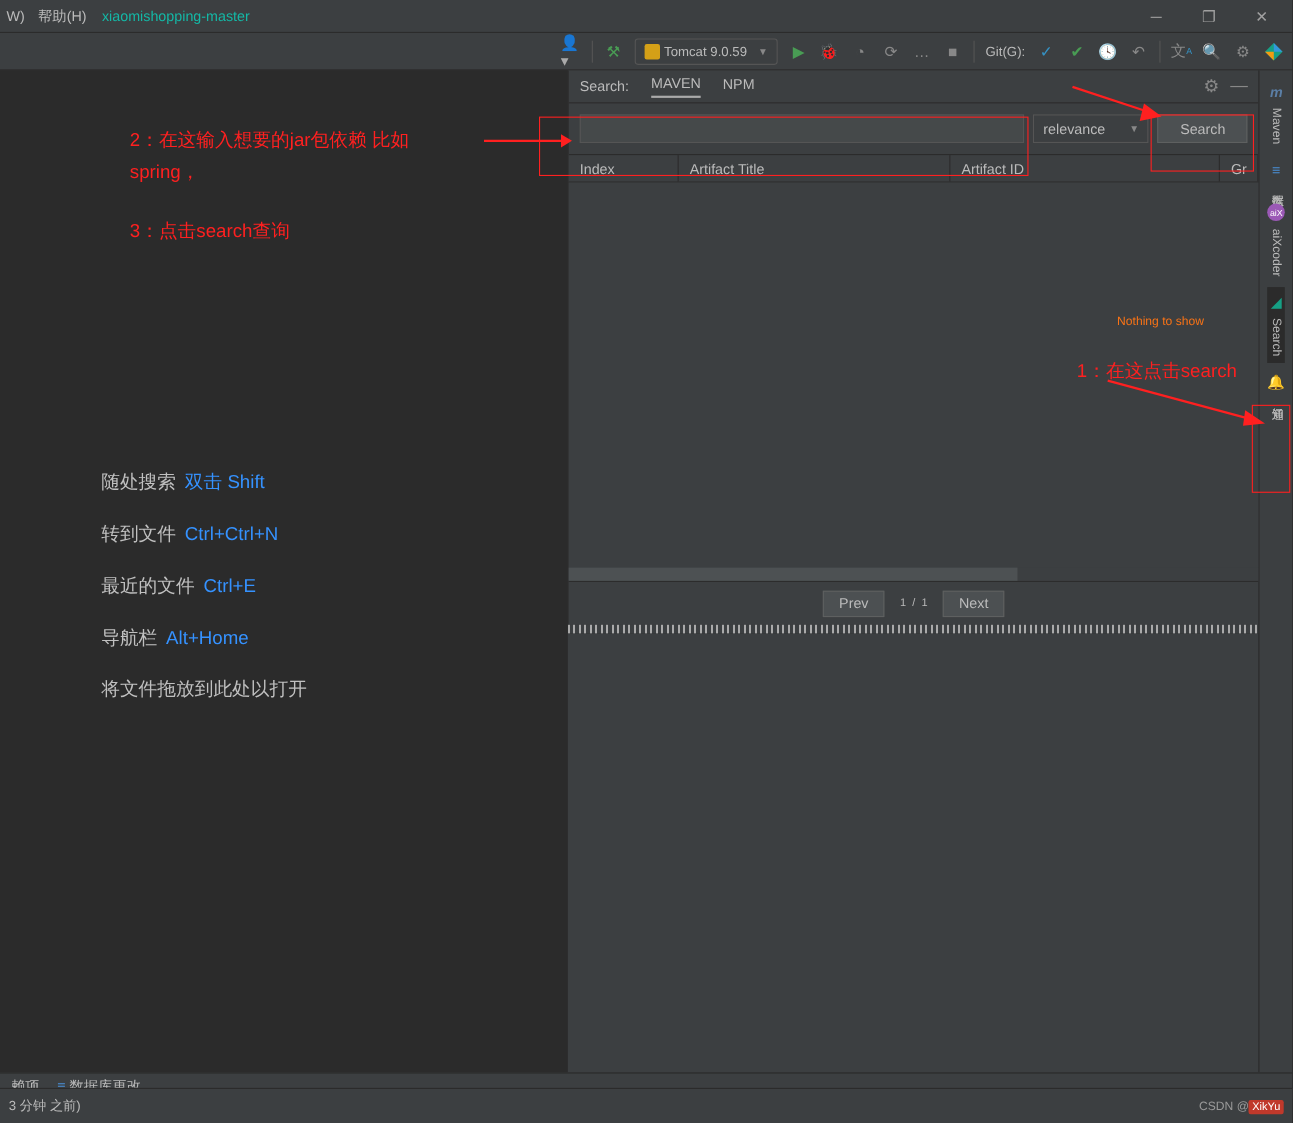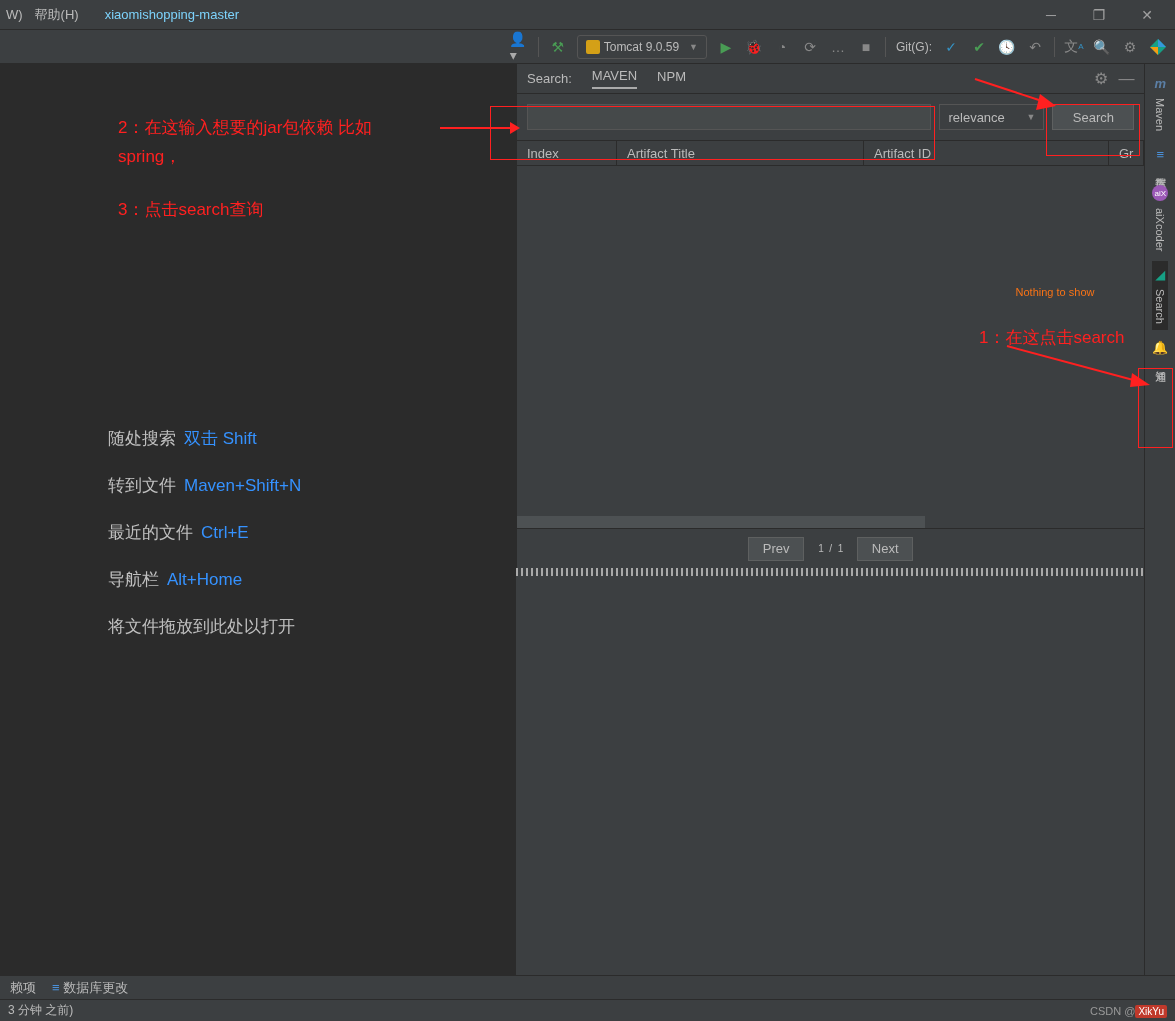--- a/index.html
+++ b/index.html
@@ -2,21 +2,21 @@
 <html><head>
   <meta charset="utf-8">
   <style>
     * { margin: 0; padding: 0; box-sizing: border-box; font-family: "Microsoft YaHei", "Segoe UI", sans-serif; }
     body { width: 1175px; height: 1021px; background: #2b2b2b; color: #bbbbbb; overflow: hidden; position: relative; }
     
     
     .titlebar { height: 30px; background: #3c3f41; display: flex; align-items: center; padding: 0 6px; border-bottom: 1px solid #2b2b2b; }
     .titlebar .menu-trunc { color: #bbbbbb; font-size: 13px; }
     .titlebar .menu-item { color: #bbbbbb; font-size: 13px; margin-left: 12px; cursor: pointer; }
-    .titlebar .project-name { color: #7dd3fc; font-size: 13px; margin-left: 26px; }
+    .titlebar .project-name { color: #14b8a6; font-size: 13px; margin-left: 14px; }
     .titlebar .win-controls { margin-left: auto; display: flex; gap: 28px; padding-right: 12px; }
     .titlebar .win-controls span { color: #a0a0a0; font-size: 14px; cursor: pointer; width: 20px; text-align: center; }
     
     
     .toolbar { height: 34px; background: #3c3f41; display: flex; align-items: center; justify-content: flex-end; padding: 0 8px; border-bottom: 1px solid #2b2b2b; gap: 10px; }
     .toolbar .user-btn { display: flex; align-items: center; gap: 2px; }
     .toolbar .icon { width: 18px; height: 18px; display: inline-flex; align-items: center; justify-content: center; font-size: 14px; cursor: pointer; }
     .tomcat-select { background: #3c3f41; border: 1px solid #555; height: 24px; display: flex; align-items: center; padding: 0 8px; font-size: 12px; color: #bbb; border-radius: 3px; cursor: pointer; gap: 4px; }
     .tomcat-select .cat-icon { width: 14px; height: 14px; background: #d4a017; border-radius: 2px; display: inline-block; }
     .tomcat-select .dd { margin-left: 6px; color: #888; font-size: 9px; }
@@ -28,21 +28,21 @@
     .left-pane { flex: 0 0 516px; position: relative; background: #2b2b2b; }
     .right-pane { flex: 1; display: flex; flex-direction: column; }
     .right-sidebar { width: 33px; background: #3c3f41; display: flex; flex-direction: column; align-items: center; padding-top: 6px; gap: 4px; border-left: 1px solid #2b2b2b; }
     .right-sidebar .rs-item { writing-mode: vertical-rl; font-size: 11px; color: #bbb; padding: 6px 2px; cursor: pointer; display: flex; align-items: center; gap: 4px; }
     .right-sidebar .rs-icon { writing-mode: horizontal-tb; font-size: 13px; display: block; text-align: center; margin-bottom: 3px; }
     
     
     .anno { position: absolute; color: #ff2020; font-size: 17px; line-height: 1.7; }
     
     
-    .nav-hints { position: absolute; left: 108px; top: 363px; }
+    .nav-hints { position: absolute; left: 92px; top: 363px; }
     .nav-hint { font-size: 17px; color: #c0c0c0; margin-bottom: 24px; }
     .nav-hint .shortcut { color: #3592ff; margin-left: 8px; }
     
     
     .search-panel { display: flex; flex-direction: column; background: #3c3f41; border-left: 1px solid #2b2b2b; }
     .search-header { height: 30px; display: flex; align-items: center; padding: 0 10px; gap: 20px; border-bottom: 1px solid #2b2b2b; }
     .search-header .label { font-size: 13px; color: #bbb; }
     .search-header .tab { font-size: 13px; color: #bbb; cursor: pointer; padding-bottom: 4px; }
     .search-header .tab.active { border-bottom: 2px solid #aaa; }
     .search-header .hdr-icons { margin-left: auto; display: flex; gap: 10px; align-items: center; }
@@ -70,21 +70,21 @@
     .pager .page { color: #bbb; font-size: 10px; }
     
     .dotted-sep { height: 8px; background: repeating-linear-gradient(90deg, #aaa 0 2px, #3c3f41 2px 5px); }
     .empty-area { flex: 1; background: #3c3f41; }
     
     
     .redbox { position: absolute; border: 1px solid #ff2020; pointer-events: none; }
     
     
     .bottom-bar { position: absolute; bottom: 22px; left: 0; right: 0; height: 24px; background: #3c3f41; display: flex; align-items: center; padding: 0 10px; gap: 16px; font-size: 13px; color: #bbb; border-top: 1px solid #2b2b2b; }
-    .status-bar { position: absolute; bottom: 0; left: 0; right: 0; height: 22px; background: #3c3f41; display: flex; align-items: center; padding: 0 8px; font-size: 12px; color: #bbb; border-top: 1px solid #2b2b2b; }
+    .status-bar { position: absolute; bottom: 0; left: 0; right: 0; height: 32px; background: #3c3f41; display: flex; align-items: center; padding: 0 8px; font-size: 12px; color: #bbb; border-top: 1px solid #2b2b2b; }
     .status-bar .watermark { margin-left: auto; font-size: 11px; color: #999; }
     .status-bar .watermark .wm-badge { background: #c0392b; color: #fff; padding: 1px 3px; border-radius: 2px; font-size: 10px; }
     
     
     .ic-green { color: #499c54; }
     .ic-blue { color: #3592c4; }
     .ic-gray { color: #888; }
     
     
     svg.arrow { position: absolute; pointer-events: none; }
@@ -148,21 +148,21 @@
     </div>
     <div class="anno" style="left:118px; top:132px;">3：点击search查询</div>
 
     <svg class="arrow" style="left:440px; top:50px;" width="80" height="30">
       <line x1="0" y1="14" x2="70" y2="14" stroke="#ff2020" stroke-width="2"></line>
       <polygon points="70,8 80,14 70,20" fill="#ff2020"></polygon>
     </svg>
 
     <div class="nav-hints">
       <div class="nav-hint"><span>随处搜索</span><span class="shortcut">双击 Shift</span></div>
-      <div class="nav-hint"><span>转到文件</span><span class="shortcut">Maven+Shift+N</span></div>
+      <div class="nav-hint"><span>转到文件</span><span class="shortcut">Ctrl+Ctrl+N</span></div>
       <div class="nav-hint"><span>最近的文件</span><span class="shortcut">Ctrl+E</span></div>
       <div class="nav-hint"><span>导航栏</span><span class="shortcut">Alt+Home</span></div>
       <div class="nav-hint">将文件拖放到此处以打开</div>
     </div>
   </div>
 
   <div class="right-pane">
     <div class="search-panel" style="flex:0 0 auto;">
       <div class="search-header">
         <span class="label">Search:</span>

